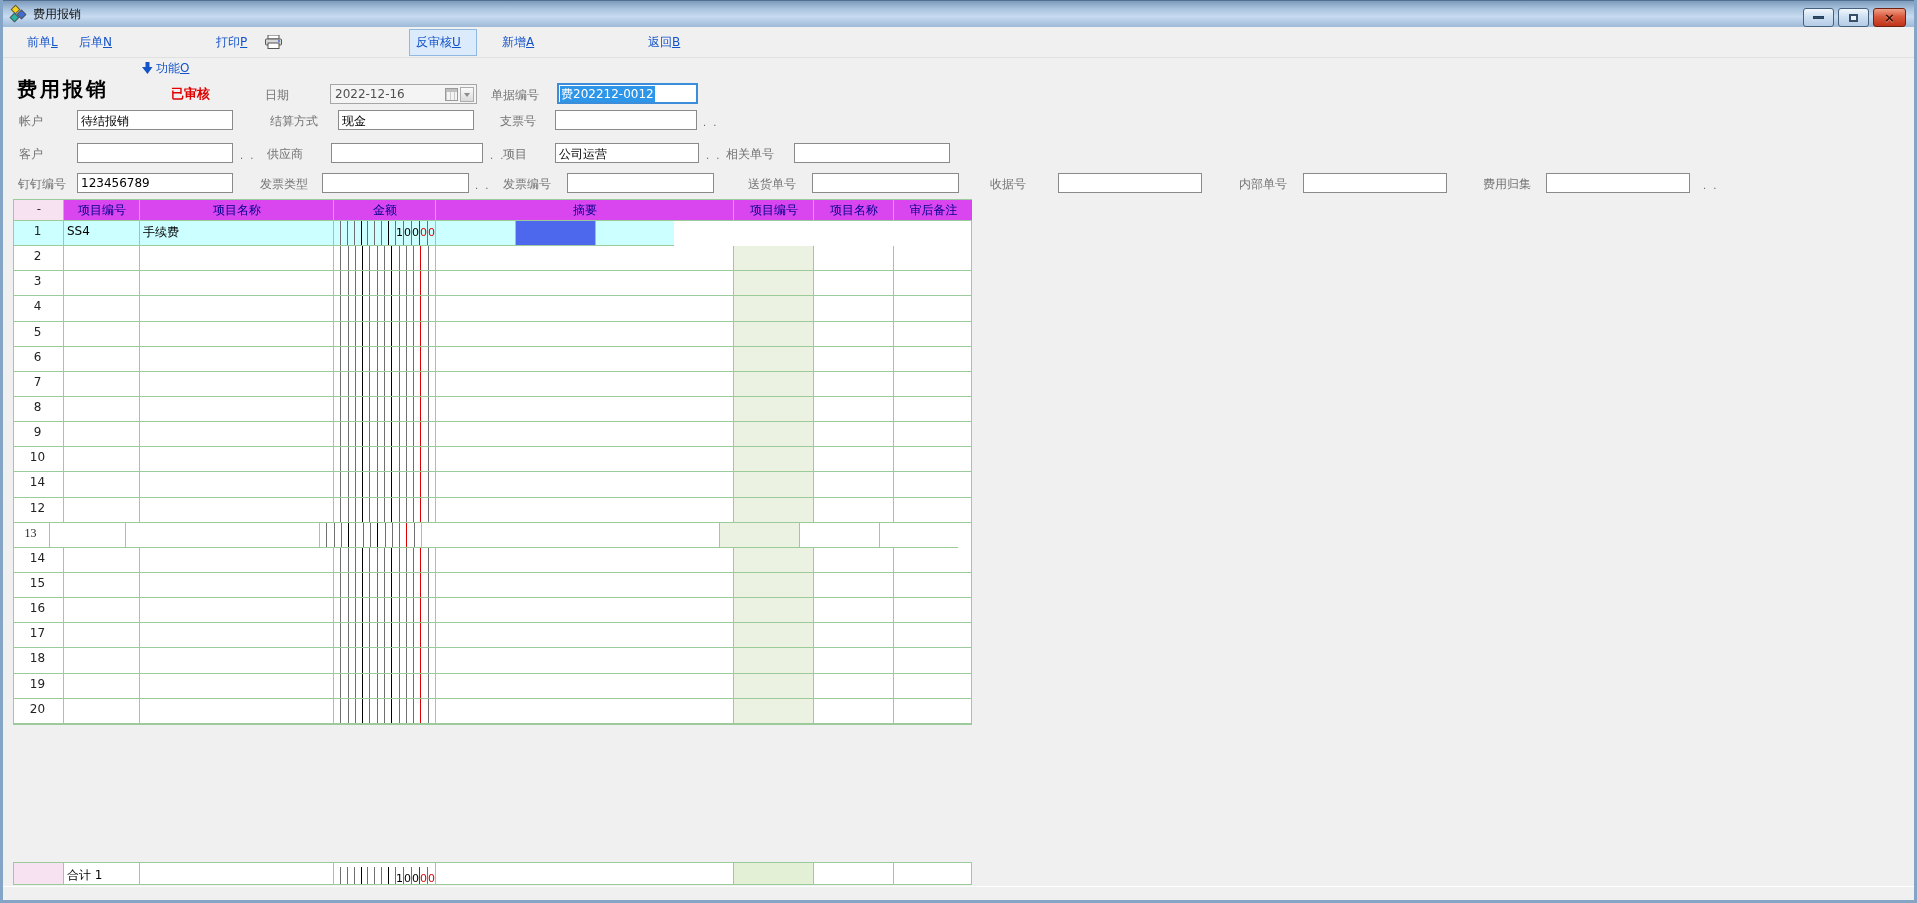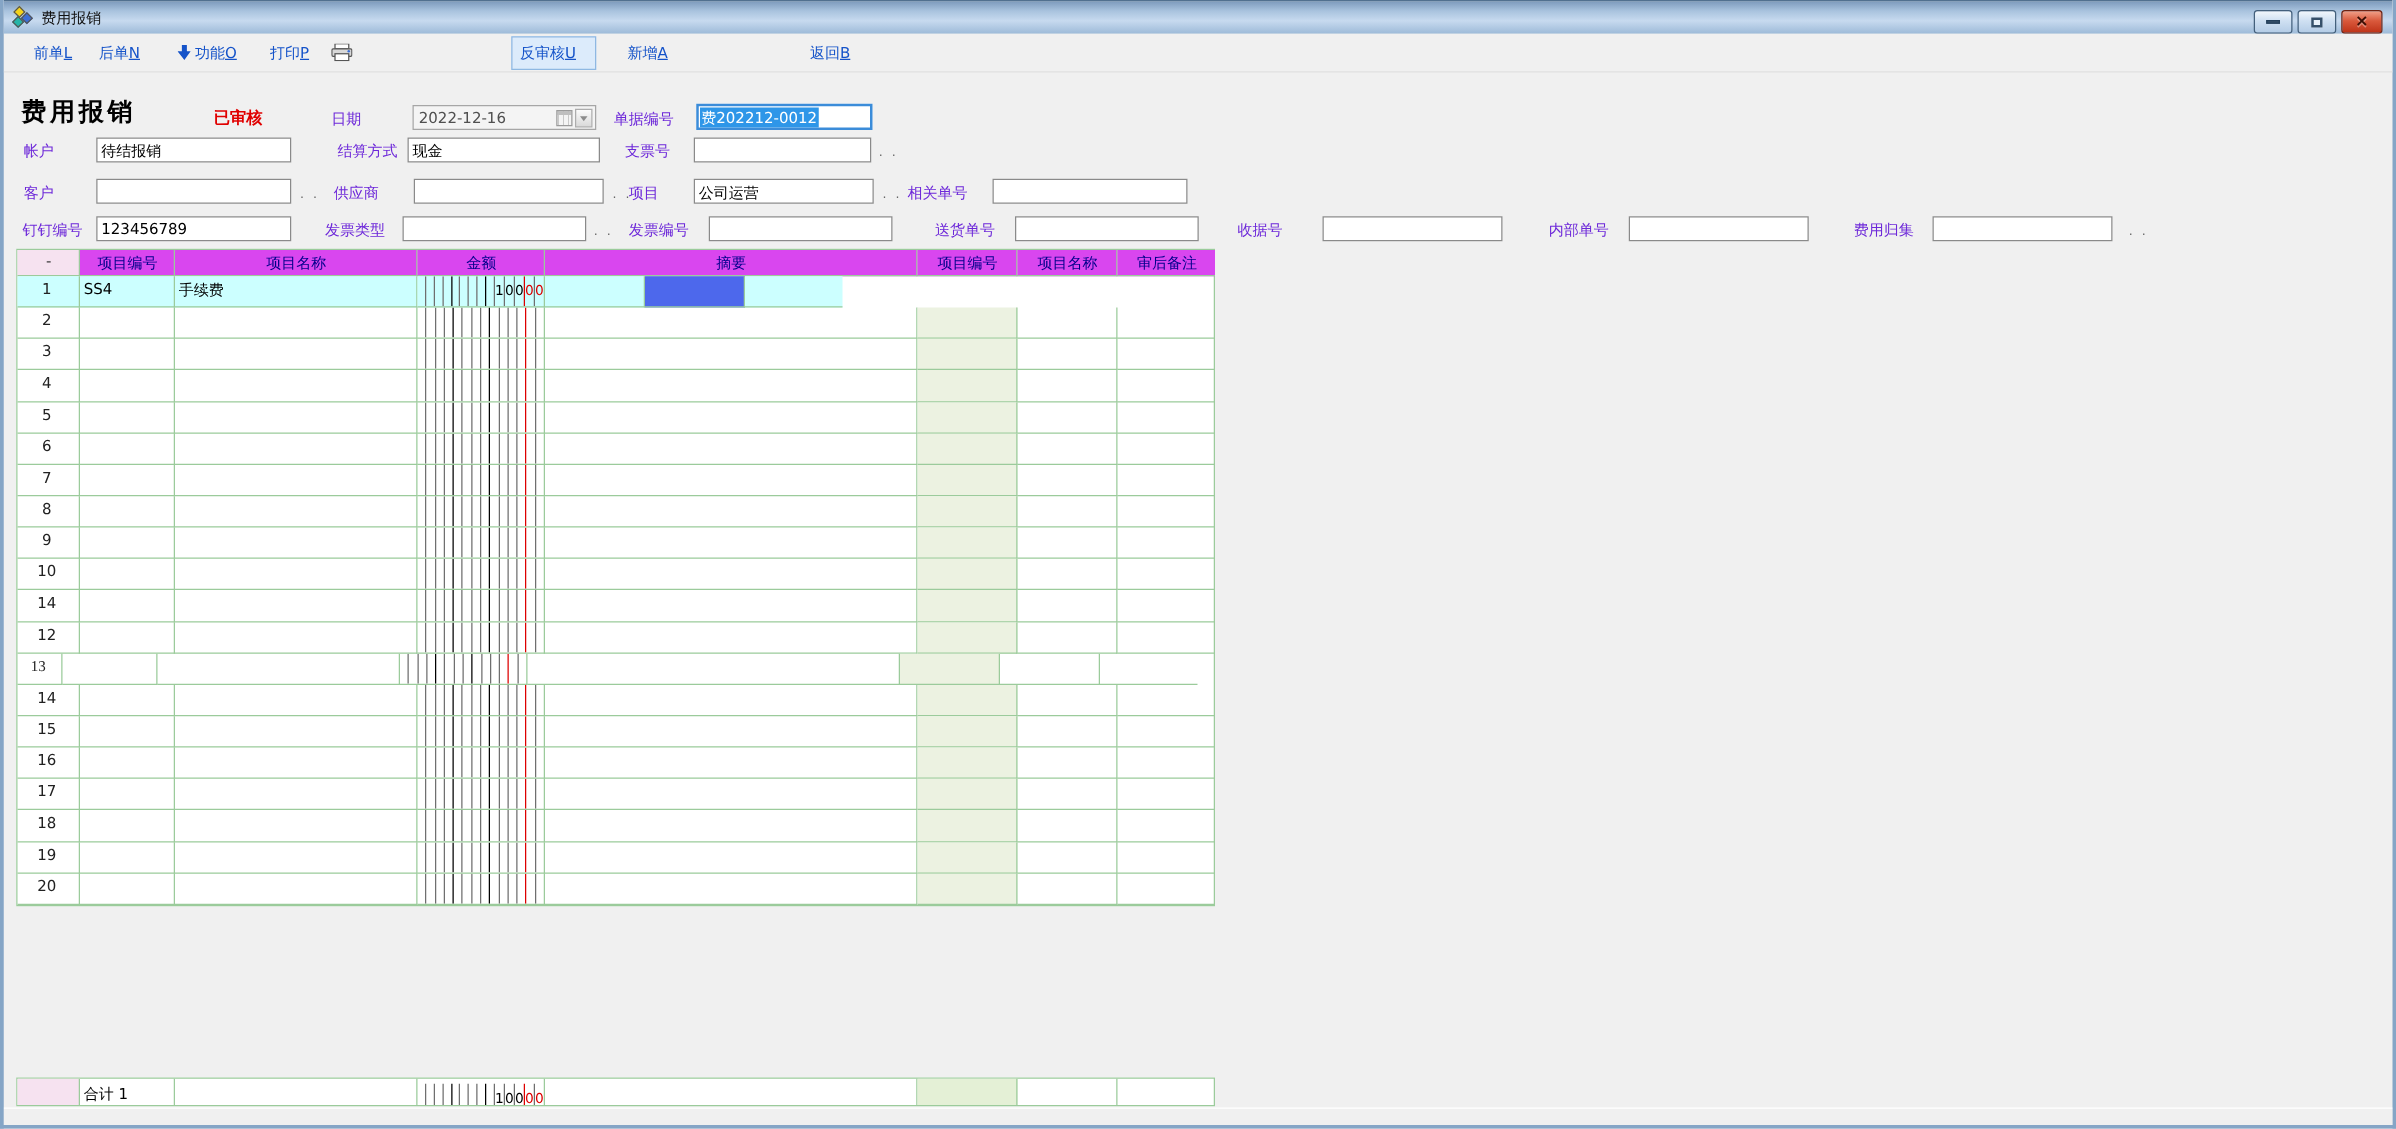--- a/index.html
+++ b/index.html
@@ -27,21 +27,21 @@
   
   .toolbar{position:absolute;left:0;top:27px;right:0;height:31px;background:#F0F0F0;border-bottom:1px solid #E0E0E0;}
   .titem{position:absolute;top:7px;color:#1553C9;white-space:nowrap;cursor:default;}
   .titem u{text-decoration:underline;}
   .thl{position:absolute;left:406px;top:2px;width:68px;height:27px;background:#DCEBFB;border:1px solid #8FB8E2;}
   .downarrow{display:inline-block;vertical-align:-2px;margin-right:3px;}
   
   .formtitle{position:absolute;left:14px;top:76px;font-family:"DejaVu Serif","Liberation Serif",serif;
     font-size:20px;font-weight:bold;letter-spacing:3px;}
   .audited{position:absolute;left:168px;top:85px;color:#E00000;font-weight:bold;font-size:13px;}
-  .lbl{position:absolute;color:#6d28d9;}
+  .lbl{position:absolute;color:#737373;}
   .input{position:absolute;height:20px;background:#fff;border:1px solid #8A8A8A;
     padding:2px 3px 0 3px;overflow:hidden;white-space:nowrap;}
   .datefield{position:absolute;left:327px;top:84px;width:147px;height:20px;background:#F4F4F4;
     border:1px solid #A6A6A6;color:#505050;padding:2px 3px 0 4px;}
   .datefield .icons{position:absolute;right:2px;top:2px;display:flex;align-items:center;gap:2px;}
   .calicon{width:13px;height:13px;border:1px solid #9A9A9A;background:
     linear-gradient(#BFBFBF 0 3px,transparent 3px),
     repeating-linear-gradient(90deg,#C9C9C9 0 1px,transparent 1px 4px);}
   .dropbtn{width:14px;height:15px;background:linear-gradient(#FBFBFB,#DADADA);border:1px solid #ADADAD;
     display:flex;align-items:center;justify-content:center;}
@@ -98,21 +98,21 @@
       <span class="wbtn close">
           <span class="glyph-x">×</span>
         </span>
     </span>
   </div>
 
   <div class="toolbar">
     <span class="thl"></span>
     <span class="titem" style="left:24px;"><span>前单</span><u>L</u></span>
     <span class="titem" style="left:76px;"><span>后单</span><u>N</u></span>
-    <span class="titem" style="left:139px;"><svg class="downarrow" width="11" height="12" viewBox="0 0 11 12">
+    <span class="titem" style="left:139px;margin-top:26px;"><svg class="downarrow" width="11" height="12" viewBox="0 0 11 12">
           <path d="M3.5 0 h4 v5 h3 L5.5 12 L0 5 h3.5 z" fill="#1553C9"></path>
         </svg><span>功能</span><u>O</u></span>
     <span class="titem" style="left:213px;"><span>打印</span><u>P</u></span>
     <span class="titem" style="left:262px;top:8px;"><svg width="17" height="14" viewBox="0 0 17 14">
           <rect x="3" y="0" width="11" height="4" fill="#fff" stroke="#555"></rect>
           <rect x="0.5" y="4" width="16" height="6" rx="1" fill="#D8D8D8" stroke="#555"></rect>
           <rect x="3" y="8" width="11" height="5.5" fill="#fff" stroke="#555"></rect>
           <circle cx="14" cy="6" r="1" fill="#3C6FD6"></circle>
         </svg></span>
     <span class="titem" style="left:413px;"><span>反审核</span><u>U</u></span>
@@ -132,21 +132,21 @@
           <span class="tri"></span>
         </span>
       </span>
   </div>
   <span class="lbl" style="left:488px;top:87px;">单据编号</span>
   <div class="docno"><span class="sel">费202212-0012</span></div>
 
   <span class="lbl" style="left:16px;top:113px;">帐户</span>
   <div class="input" style="left:74px;top:110px;width:156px;">待结报销</div>
   <span class="lbl" style="left:267px;top:113px;">结算方式</span>
-  <div class="input" style="left:323px;top:110px;width:154px;">现金</div>
+  <div class="input" style="left:335px;top:110px;width:136px;">现金</div>
   <span class="lbl" style="left:497px;top:113px;">支票号</span>
   <div class="input" style="left:552px;top:110px;width:142px;"></div>
   <span class="dots" style="left:700px;top:117px;">. .</span>
 
   <span class="lbl" style="left:16px;top:146px;">客户</span>
   <div class="input" style="left:74px;top:143px;width:156px;"></div>
   <span class="dots" style="left:237px;top:150px;">. .</span>
   <span class="lbl" style="left:264px;top:146px;">供应商</span>
   <div class="input" style="left:328px;top:143px;width:152px;"></div>
   <span class="dots" style="left:487px;top:150px;">. .</span>

